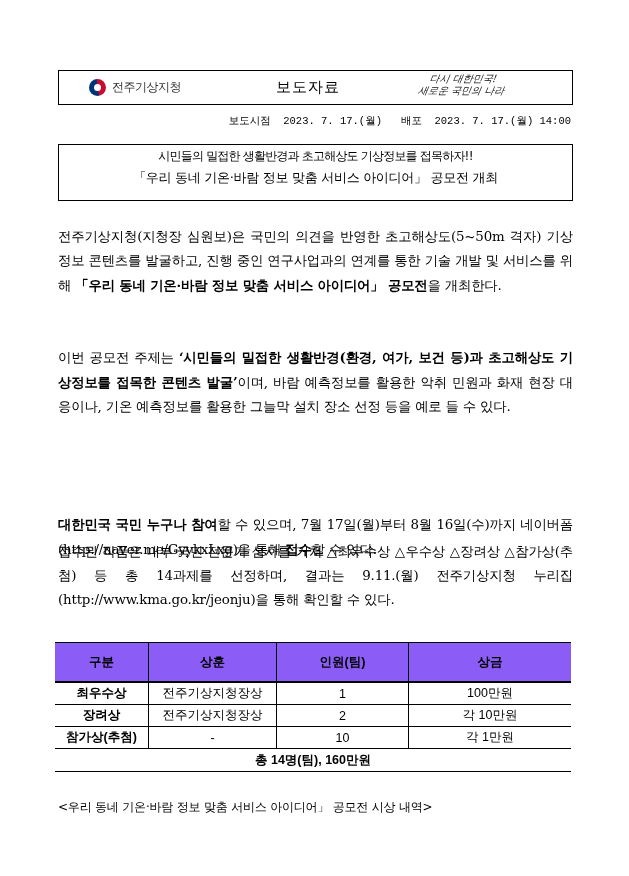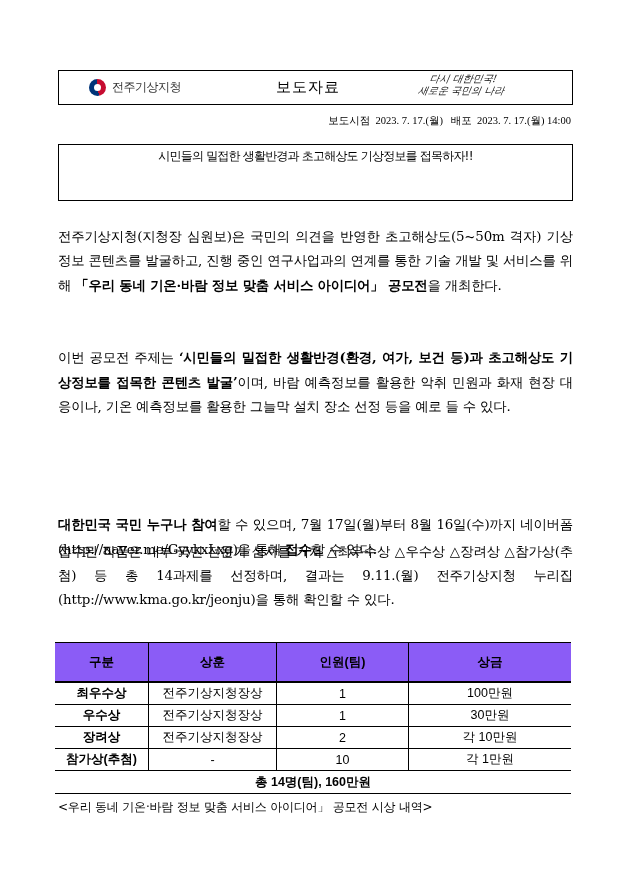--- a/index.html
+++ b/index.html
@@ -5,21 +5,21 @@
   html, body { margin:0; padding:0; background:#fff; }
   body { width:629px; height:876px; position:relative; overflow:hidden; color:#000; }
   .abs { position:absolute; }
   .header-box { left:58px; top:70px; width:515px; height:35px; border:1px solid #000; box-sizing:border-box; }
   .logo { left:30px; top:8px; display:flex; align-items:flex-end; gap:6px; }
   .logo-mark { width:17px; height:17px; border-radius:50%; background:conic-gradient(#c60c30 0deg 170deg, #003478 170deg 360deg); position:relative; }
   .logo-mark::after { content:""; position:absolute; left:5px; top:5px; width:7px; height:7px; border-radius:50%; background:#fff; }
   .logo-text { font-family:"DejaVu Sans", sans-serif; font-size:12px; color:#333; letter-spacing:-0.5px; }
   .header-title { left:217px; top:7px; font-family:"DejaVu Serif", serif; font-size:15px; letter-spacing:1px; }
   .slogan { left:360px; top:2px; font-family:"DejaVu Serif", serif; font-style:italic; font-size:10px; line-height:12px; color:#111; text-align:center; transform:skewX(-10deg); }
-  .release-line { right:58px; top:114px; font-family:Liberation Serif, serif; font-size:10.5px; white-space:pre; }
+  .release-line { right:58px; top:114px; font-family:Liberation Mono, monospace; font-size:10.5px; white-space:pre; }
   .title-box { left:58px; top:144px; width:515px; height:57px; border:1px solid #000; box-sizing:border-box; text-align:center; }
   .title-main { font-family:"DejaVu Sans", sans-serif; font-size:12px; font-weight:normal; margin-top:3px; letter-spacing:-0.8px; white-space:nowrap; }
   .title-sub { font-family:"DejaVu Sans", sans-serif; font-size:13px; margin-top:4px; letter-spacing:-0.3px; }
   .para { left:58px; width:515px; font-family:"DejaVu Serif", serif; font-size:13.4px; line-height:24px; text-align:justify; letter-spacing:-0.2px; }
   .para b { font-weight:bold; }
   table.awards { position:absolute; left:55px; top:642px; width:516px; border-collapse:collapse; font-family:"Liberation Sans", sans-serif; font-size:12.5px; }
   table.awards th, table.awards td { text-align:center; padding:0; border-bottom:1px solid #000; }
   table.awards th { background:#8b5cf6; height:38px; font-weight:bold; border-top:1px solid #000; border-bottom:2px solid #000; }
   table.awards td { height:21px; }
   table.awards .c0 { width:93px; border-right:1px solid #000; font-weight:bold; }
@@ -40,20 +40,21 @@
   <div class="abs slogan">
     <div>다시 대한민국!</div>
     <div>새로운 국민의 나라</div>
   </div>
 </div>
 
 <div class="abs release-line">보도시점  2023. 7. 17.(월)   배포  2023. 7. 17.(월) 14:00</div>
 
 <div class="abs title-box">
   <div class="title-main">시민들의 밀접한 생활반경과 초고해상도 기상정보를 접목하자!!</div>
+  <div class="title-sub">「우리 동네 기온·바람 정보 맞춤 서비스 아이디어」 공모전 개최</div>
 </div>
 
 <div class="abs para" style="top:225px;">
   <span> 전주기상지청(지청장 심원보)은 국민의 의견을 반영한 초고해상도(5~50m 격자) 기상정보 콘텐츠를 발굴하고, 진행 중인 연구사업과의 연계를 통한 기술 개발 및 서비스를 위해 </span><b>「우리 동네 기온·바람 정보 맞춤 서비스 아이디어」 공모전</b><span>을 개최한다.</span>
 </div>
 
 <div class="abs para" style="top:345px;">
   <span> 이번 공모전 주제는 </span><b>‘시민들의 밀접한 생활반경(환경, 여가, 보건 등)과 초고해상도 기상정보를 접목한 콘텐츠 발굴’</b><span>이며, 바람 예측정보를 활용한 악취 민원과 화재 현장 대응이나, 기온 예측정보를 활용한 그늘막 설치 장소 선정 등을 예로 들 수 있다.</span>
 </div>
 
@@ -75,26 +76,20 @@
     </tr>
   </thead>
   <tbody>
     <tr>
       <td class="c0">최우수상</td>
       <td class="c1">전주기상지청장상</td>
       <td class="c2">1</td>
       <td>100만원</td>
     </tr>
     <tr>
-      <td class="c0">우수상</td>
-      <td class="c1">전주기상지청장상</td>
-      <td class="c2">1</td>
-      <td>30만원</td>
-    </tr>
-    <tr>
       <td class="c0">장려상</td>
       <td class="c1">전주기상지청장상</td>
       <td class="c2">2</td>
       <td>각 10만원</td>
     </tr>
     <tr>
       <td class="c0">참가상(추첨)</td>
       <td class="c1">-</td>
       <td class="c2">10</td>
       <td>각 1만원</td>

